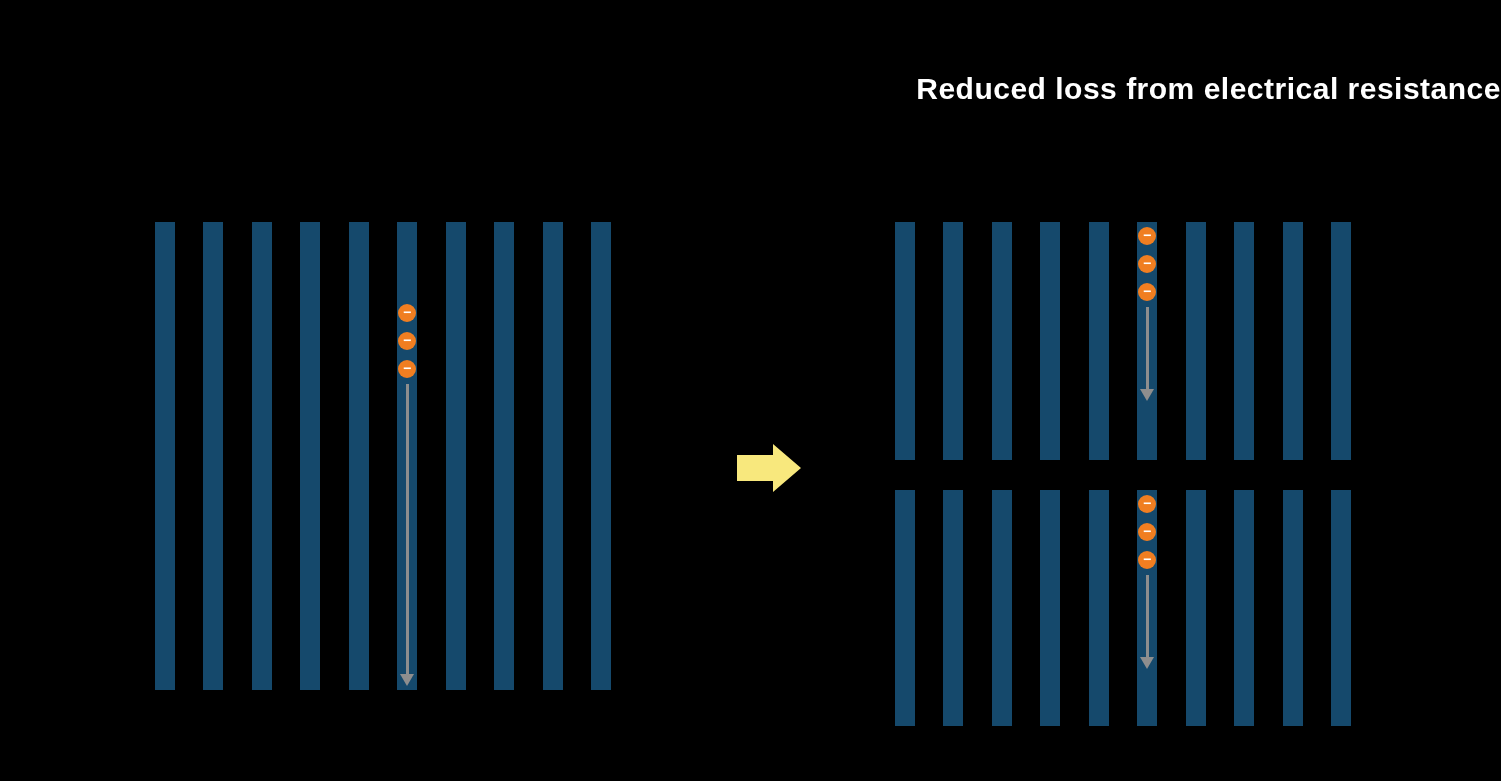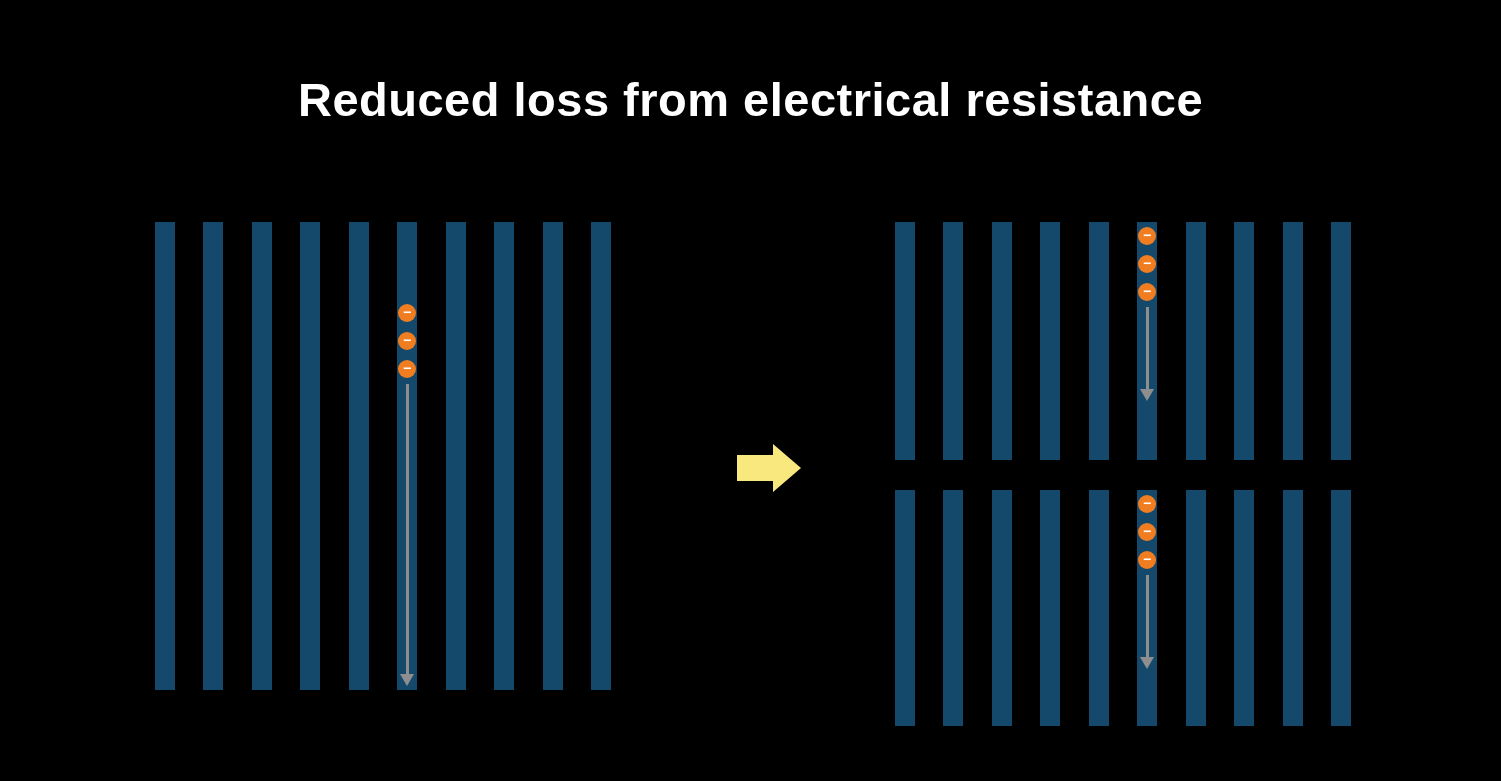--- a/index.html
+++ b/index.html
@@ -19,23 +19,23 @@
     overflow: hidden;
     font-family: "Liberation Sans", sans-serif;
   }
   .canvas { position: absolute; inset: 0; }
 
   .title {
     position: absolute;
     top: 72px;
     left: 0;
     right: 0;
-    text-align: center;
+    text-align: right;
     color: #FFFFFF;
-    font-size: 47px;
+    font-size: 30px;
     font-weight: 700;
     letter-spacing: 0.5px;
   }
 
   .panel { position: absolute; }
   .panel.full   { left: 155px; top: 222px; width: 456px; height: 468px; }
   .panel.half   { left: 895px; width: 456px; height: 238px; }
   .panel.half.top    { top: 222px; }
   .panel.half.bottom { top: 490px; height: 236px; }
 

